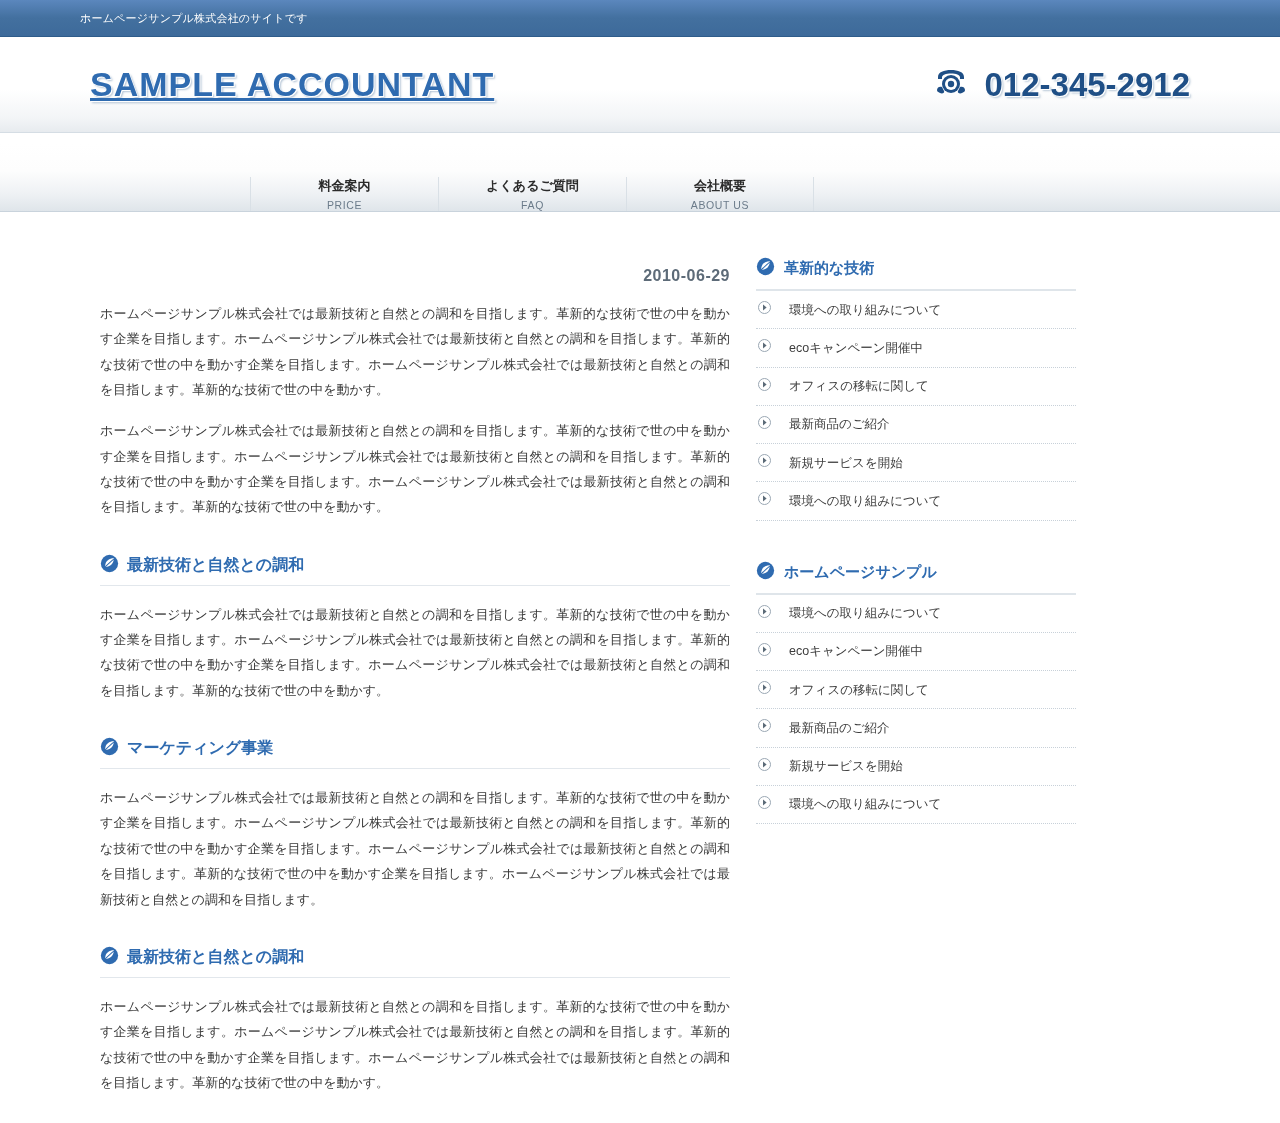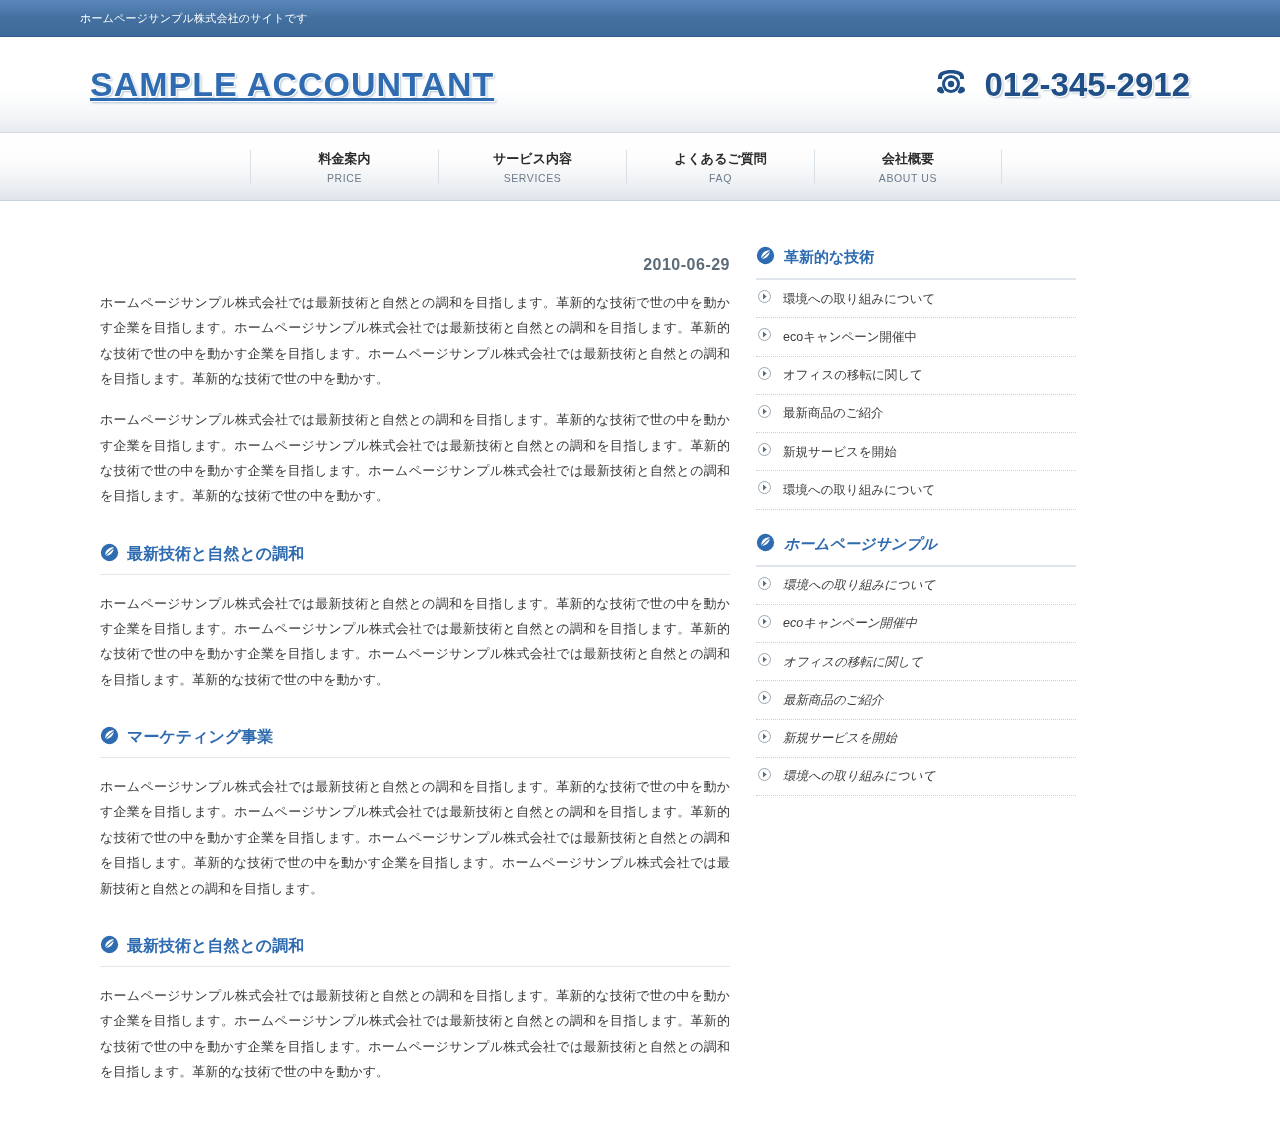--- a/index.html
+++ b/index.html
@@ -72,24 +72,24 @@
   }
 
   
   .nav {
     height: 68px;
     background: linear-gradient(to bottom, #ffffff 0%, #fdfdfd 40%, #eef1f4 75%, #dfe5ea 100%);
     border-bottom: 1px solid #c9d3dc;
   }
   .nav-inner {
     width: 1120px;
-    margin: 0 auto;
+    margin: 11px auto;
     height: 100%;
     display: flex;
-    align-items: center;
+    align-items: flex-end;
     padding-left: 170px;
   }
   .nav-item {
     width: 188px;
     display: flex;
     flex-direction: column;
     align-items: center;
     justify-content: center;
     border-left: 1px solid #d9e0e6;
     cursor: pointer;
@@ -181,29 +181,29 @@
     gap: 9px;
     border-bottom: 2px solid #dfe5ea;
     padding-bottom: 9px;
   }
   .side-head h3 {
     margin: 0;
     font-size: 15px;
     color: #2f6bb0;
     font-weight: bold;
   }
-  .side-block + .side-block { margin-top: 23px; font-style: italic; }
+  .side-block + .side-block { margin-top: 40px; }
   ul.side-list { list-style: none; margin: 0; padding: 0; }
   ul.side-list li {
     border-bottom: 1px dotted #c8d1d9;
   }
   ul.side-list li a {
     display: flex;
     align-items: center;
-    gap: 12px;
+    gap: 18px;
     padding: 10px 2px 10px 2px;
     font-size: 12.5px;
     color: #3d3d3d;
     text-decoration: none;
     line-height: 1.3;
   }
 </style>
 </head>
 <body>
 
@@ -232,24 +232,20 @@
       <span class="tel-number">012-345-2912</span>
     </div>
   </div>
 </header>
 
 <nav class="nav">
   <div class="nav-inner" id="nav-items">
       <a class="nav-item" href="#">
         <span class="nav-ja">料金案内</span>
         <span class="nav-en">PRICE</span>
-      </a>
-      <a class="nav-item" href="#">
-        <span class="nav-ja">サービス内容</span>
-        <span class="nav-en">SERVICES</span>
       </a>
       <a class="nav-item" href="#">
         <span class="nav-ja">よくあるご質問</span>
         <span class="nav-en">FAQ</span>
       </a>
       <a class="nav-item" href="#">
         <span class="nav-ja">会社概要</span>
         <span class="nav-en">ABOUT US</span>
       </a>
     </div>

